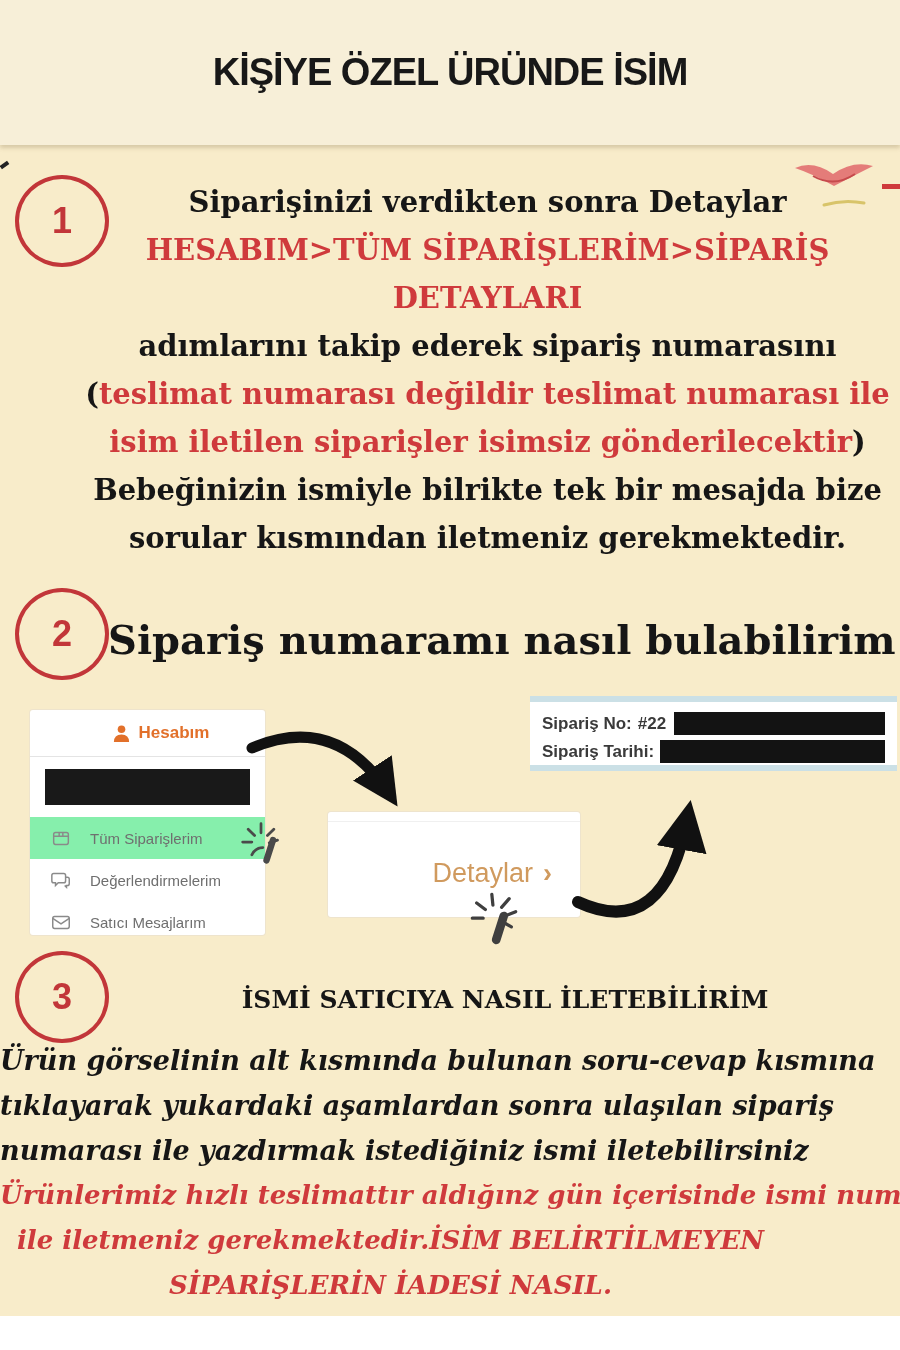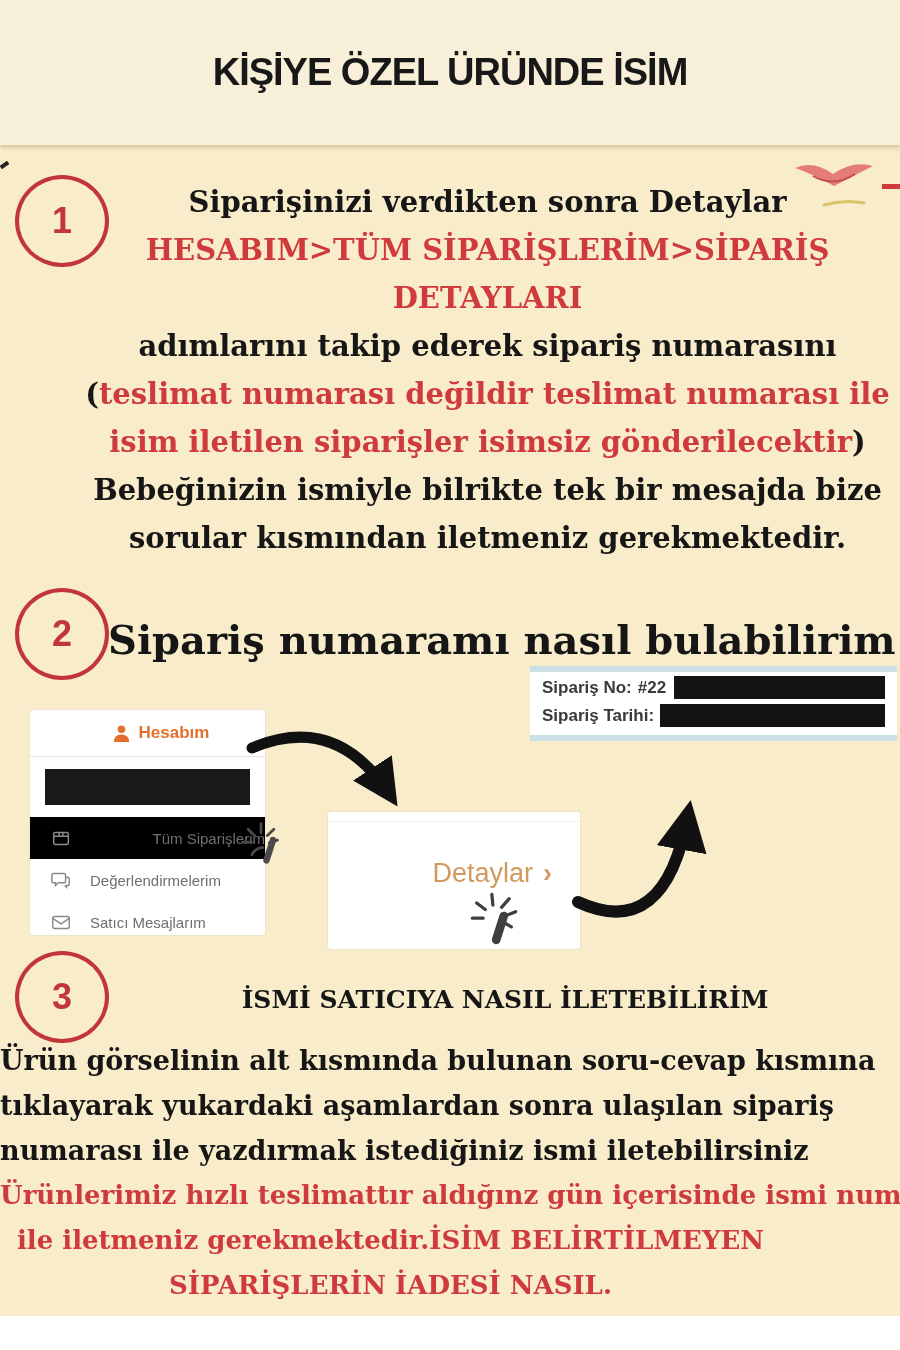--- a/index.html
+++ b/index.html
@@ -22,45 +22,45 @@
   
   .serif { font-family:"DejaVu Serif","Liberation Serif",serif; font-weight:bold; }
   .tblock { position:absolute; text-align:center; }
   .tblock .ln { white-space:nowrap; }
   .black { color:#161616; }
   .red { color:#cf3a3c;text-align:center; }
 
   #step1-text { left:80px; top:178px; width:815px; font-size:29px; line-height:48px; }
   #step2-heading { left:108px; top:600px; width:780px; font-size:40px; line-height:80px; white-space:nowrap; }
   #step3-heading { left:110px; top:958px; width:790px; font-size:25px; line-height:84px; white-space:nowrap; }
-  #step3-text { left:0px; top:1038px; width:781px; font-size:27px; line-height:45px; }
+  #step3-text { left:0px; top:1038px; width:781px; font-size:27px; line-height:45px;font-style:italic; }
   #step3-text .warn { font-size:26px; }
 
   
   .card { position:absolute; background:#ffffff; border-radius:3px; }
 
   #account-card { left:30px; top:710px; width:235px; height:225px; box-shadow:0 0 0 1px #eee4cd; }
   #account-header { height:47px; display:flex; align-items:center; justify-content:center; gap:8px;
      padding-left:26px; border-bottom:1px solid #e4e4e4; color:#e2702a; font-weight:bold; font-size:17px; }
   #account-redaction { margin:12px 15px 0 15px; height:36px; background:#191919; }
   .menu-list { margin-top:12px; }
   .menu-row { height:42px; display:flex; align-items:center; gap:18px; padding-left:20px;
      color:#6f6f6f; font-size:15px; font-weight:500; }
-  .menu-row.hl { background:#000000;justify-content:space-between; }
+  .menu-row.hl { background:#86efac; }
   .menu-icon { width:22px; height:22px; flex:0 0 22px; }
   .menu-icon svg { width:22px; height:22px; stroke:#8a8a8a; fill:none; stroke-width:1.6; }
 
-  #details-card { left:328px; top:812px; width:252px; height:137px; box-shadow:0 0 0 1px #eee4cd;text-decoration:underline; }
+  #details-card { left:328px; top:812px; width:252px; height:105px; box-shadow:0 0 0 1px #eee4cd;text-decoration:underline; }
   #details-card .topstrip { height:10px; border-bottom:1px solid #f0f0f0; }
   #details-link { position:absolute; right:28px; top:46px; font-size:27px; color:#d09a5e; display:flex; gap:10px; align-items:center; }
   #details-link .chev { font-weight:bold; }
 
-  #order-card { left:530px; top:666px; width:367px; height:75px;
+  #order-card { left:530px; top:696px; width:367px; height:75px;
      border-top:6px solid #cbe0e6; border-bottom:6px solid #cbe0e6; border-radius:0;
-     padding:4px 12px 0 12px; display:flex; flex-direction:column; gap:5px; }
+     padding:10px 12px 0 12px; display:flex; flex-direction:column; gap:5px; }
   .order-row { display:flex; align-items:center; gap:6px; font-weight:bold; font-size:17px; color:#3a3a3a; white-space:nowrap; }
   .order-bar { height:23px; background:#131313; flex:1; }
   #order-bar-1 { margin-left:2px; }
 
   
   .burst { position:absolute; }
   .burst svg { overflow:visible; }
 
   
   #arrows { position:absolute; left:0; top:690px; width:900px; height:270px; pointer-events:none; z-index:3; }

